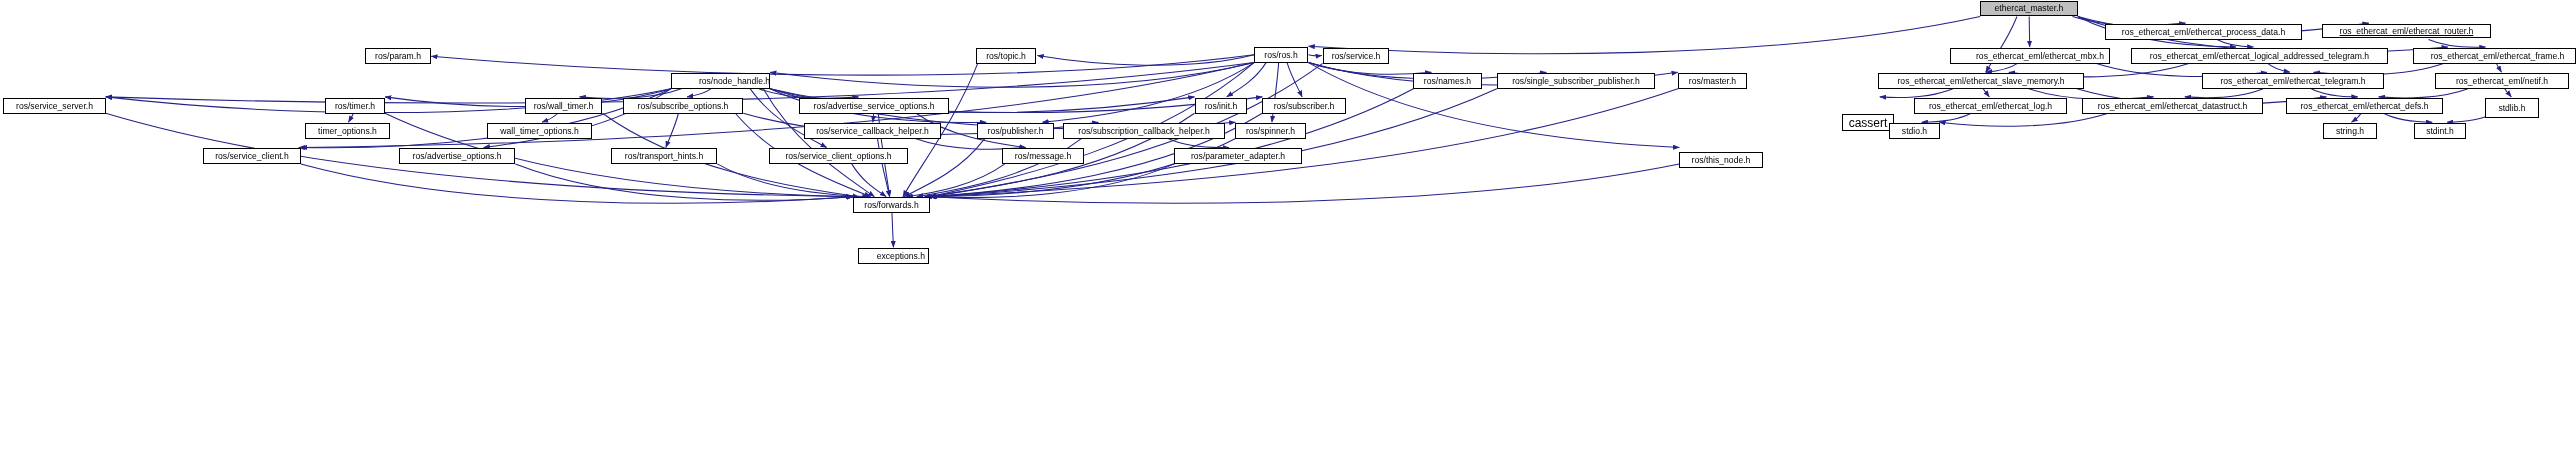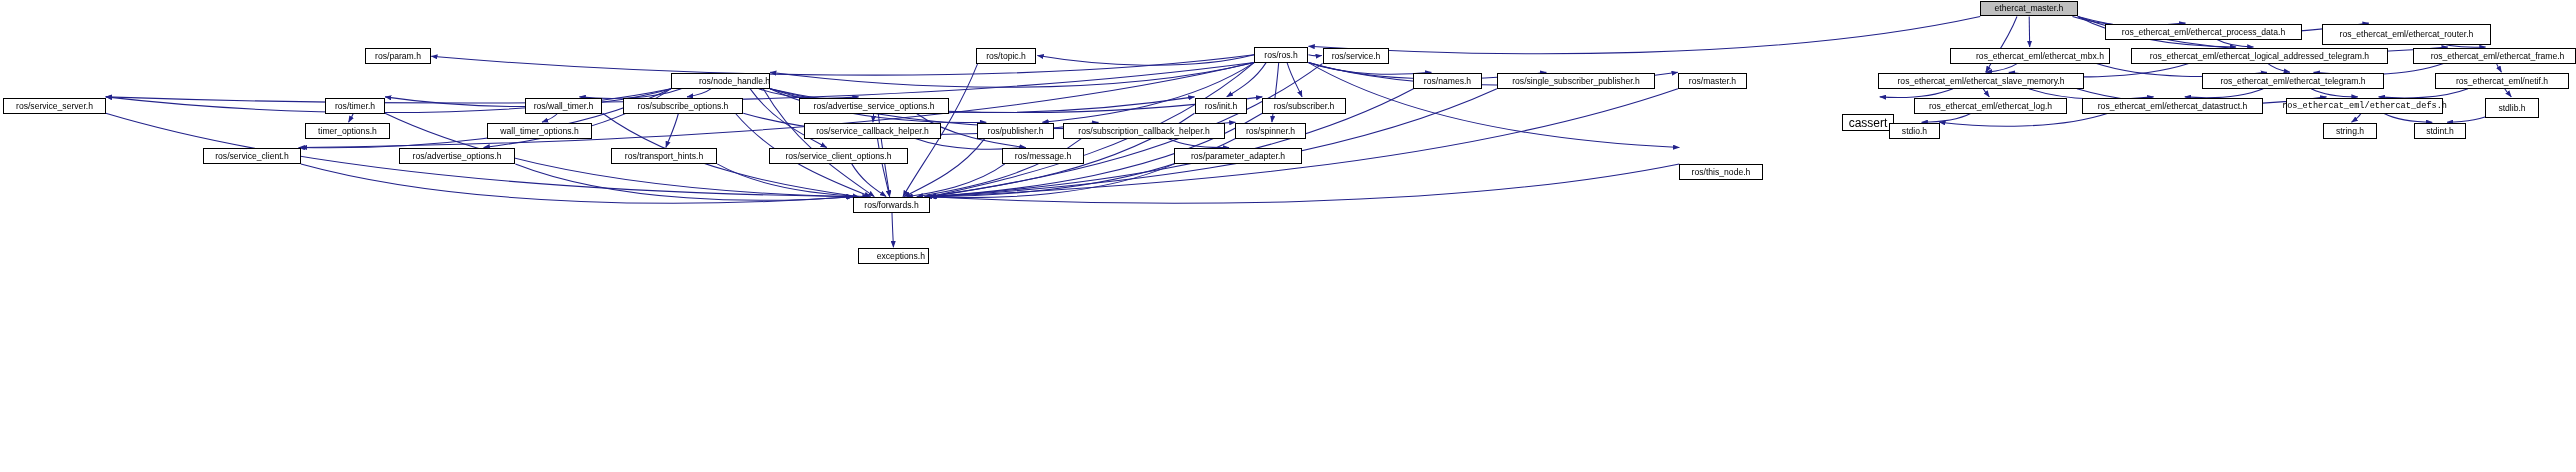--- a/index.html
+++ b/index.html
@@ -152,21 +152,21 @@
   <div id="node-group">
       <div class="gnode root" style="left: 1980px; top: 0.7px; width: 98px; height: 15.6px; font-size: 8.6px;">
         <span class="lbl">ethercat_master.h</span>
       </div>
       <div class="gnode" style="left: 1254px; top: 47px; width: 54px; height: 15.6px; font-size: 8.6px;">
         <span class="lbl">ros/ros.h</span>
       </div>
       <div class="gnode" style="left: 2105px; top: 24px; width: 197px; height: 15.6px; font-size: 8.6px;">
         <span class="lbl">ros_ethercat_eml/ethercat_process_data.h</span>
       </div>
-      <div class="gnode" style="left: 2322px; top: 24px; width: 169px; height: 21px; font-size: 8.6px;">
+      <div class="gnode" style="left: 2322px; top: 24px; width: 169px; height: 14px; font-size: 8.6px; text-decoration: underline;">
         <span class="lbl">ros_ethercat_eml/ethercat_router.h</span>
       </div>
       <div class="gnode" style="left: 365px; top: 48px; width: 66px; height: 15.6px; font-size: 8.6px;">
         <span class="lbl">ros/param.h</span>
       </div>
       <div class="gnode" style="left: 976px; top: 48px; width: 60px; height: 15.6px; font-size: 8.6px;">
         <span class="lbl">ros/topic.h</span>
       </div>
       <div class="gnode" style="left: 1323px; top: 48px; width: 66px; height: 15.6px; font-size: 8.6px;">
         <span class="lbl">ros/service.h</span>
@@ -224,21 +224,21 @@
       </div>
       <div class="gnode" style="left: 1842px; top: 114px; width: 52px; height: 17px; font-size: 12px;">
         <span class="lbl">cassert</span>
       </div>
       <div class="gnode" style="left: 1914px; top: 98px; width: 153px; height: 15.6px; font-size: 8.6px;">
         <span class="lbl">ros_ethercat_eml/ethercat_log.h</span>
       </div>
       <div class="gnode" style="left: 2082px; top: 98px; width: 181px; height: 15.6px; font-size: 8.6px;">
         <span class="lbl">ros_ethercat_eml/ethercat_datastruct.h</span>
       </div>
-      <div class="gnode" style="left: 2286px; top: 98px; width: 157px; height: 15.6px; font-size: 8.6px; font-family: Liberation Mono, monospace;">
+      <div class="gnode" style="left: 2286px; top: 98px; width: 157px; height: 15.6px; font-size: 8.6px;">
         <span class="lbl">ros_ethercat_eml/ethercat_defs.h</span>
       </div>
       <div class="gnode" style="left: 2485px; top: 98px; width: 54px; height: 20px; font-size: 8.6px;">
         <span class="lbl">stdlib.h</span>
       </div>
       <div class="gnode" style="left: 305px; top: 123px; width: 85px; height: 15.6px; font-size: 8.6px;">
         <span class="lbl">timer_options.h</span>
       </div>
       <div class="gnode" style="left: 487px; top: 123px; width: 105px; height: 15.6px; font-size: 8.6px;">
         <span class="lbl">wall_timer_options.h</span>
@@ -272,21 +272,21 @@
       </div>
       <div class="gnode" style="left: 769px; top: 148px; width: 139px; height: 15.6px; font-size: 8.6px;">
         <span class="lbl">ros/service_client_options.h</span>
       </div>
       <div class="gnode" style="left: 1002px; top: 148px; width: 82px; height: 15.6px; font-size: 8.6px;">
         <span class="lbl">ros/message.h</span>
       </div>
       <div class="gnode" style="left: 1174px; top: 148px; width: 128px; height: 15.6px; font-size: 8.6px;">
         <span class="lbl">ros/parameter_adapter.h</span>
       </div>
-      <div class="gnode" style="left: 1679px; top: 164px; width: 84px; height: 15.6px; font-size: 8.6px;">
+      <div class="gnode" style="left: 1679px; top: 152px; width: 84px; height: 15.6px; font-size: 8.6px;">
         <span class="lbl">ros/this_node.h</span>
       </div>
       <div class="gnode" style="left: 1889px; top: 123px; width: 51px; height: 15.6px; font-size: 8.6px;">
         <span class="lbl">stdio.h</span>
       </div>
       <div class="gnode" style="left: 853px; top: 197px; width: 77px; height: 15.6px; font-size: 8.6px;">
         <span class="lbl">ros/forwards.h</span>
       </div>
       <div class="gnode" style="left: 858px; top: 248px; width: 71px; height: 15.6px; font-size: 8.6px; justify-content: flex-end;">
         <span class="lbl">exceptions.h</span>

